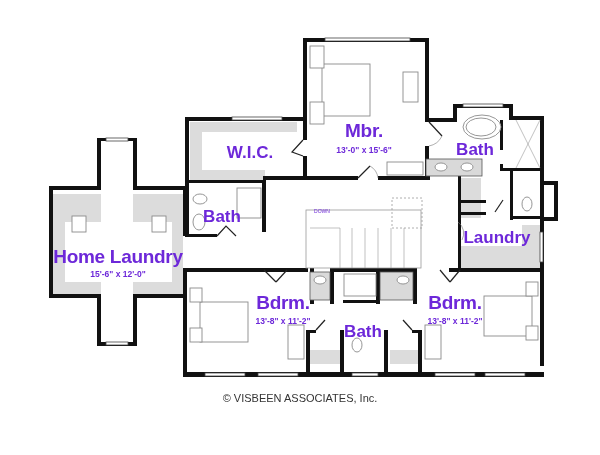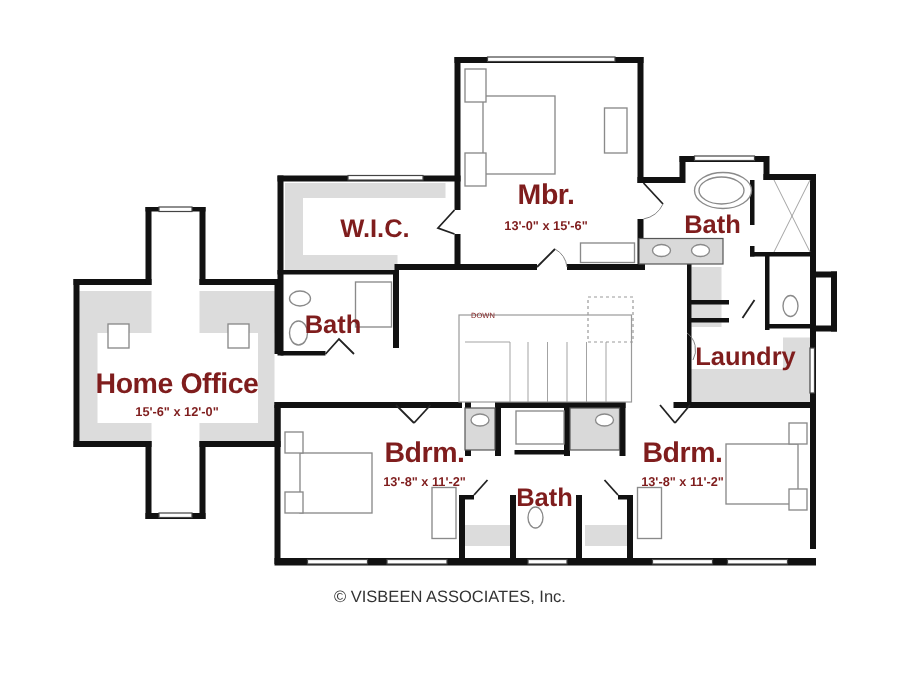--- a/index.html
+++ b/index.html
@@ -6,21 +6,21 @@
   body { width: 600px; height: 455px; position: relative; overflow: hidden; font-family: "Liberation Sans", sans-serif; }
   svg { position: absolute; left: 0; top: 0; }
   .wall { fill: #111111; }
   .thin { fill: none; stroke: #9a9a9a; stroke-width: 0.8; }
   .fixture { fill: #ffffff; stroke: #8a8a8a; stroke-width: 0.9; }
   .counter { fill: #d9d9d9; stroke: #555; stroke-width: 0.8; }
   .shade { fill: #dcdcdc; }
   .door { fill: none; stroke: #222; stroke-width: 1.2; }
   .swing { fill: none; stroke: #777; stroke-width: 0.6; }
   .win { fill: #ffffff; stroke: #444; stroke-width: 0.8; }
-  .label { position: absolute; color: #7f1d1d; font-weight: bold; white-space: nowrap; transform: translateX(-50%); font-family: "Liberation Sans", sans-serif; }
+  .label { position: absolute; color: #6d28d9; font-weight: bold; white-space: nowrap; transform: translateX(-50%); font-family: "Liberation Sans", sans-serif; }
   .lg { font-size: 19px; letter-spacing: -0.3px; }
   .md { font-size: 17px; }
   .dim { font-size: 8.5px; }
   .copyright { position: absolute; left: 50%; top: 392px; transform: translateX(-50%); font-size: 11px; color: #333; font-weight: normal; white-space: nowrap; }
 </style>
 </head>
 <body>
 
 <svg width="600" height="455" viewBox="0 0 600 455">
 
@@ -203,21 +203,21 @@
 
 <div class="label lg" style="left:364px; top:120px;">Mbr.</div>
 <div class="label dim" style="left:364px; top:145px;">13'-0" x 15'-6"</div>
 
 <div class="label md" style="left:250px; top:143px;">W.I.C.</div>
 
 <div class="label md" style="left:475px; top:140px;">Bath</div>
 
 <div class="label md" style="left:222px; top:207px;">Bath</div>
 
-<div class="label lg" style="left:118px; top:246px;">Home Office</div>
+<div class="label lg" style="left:118px; top:246px;">Home Laundry</div>
 <div class="label dim" style="left:118px; top:269px;">15'-6" x 12'-0"</div>
 
 <div class="label md" style="left:497px; top:228px;text-align:center;">Laundry</div>
 
 <div class="label lg" style="left:283px; top:292px;">Bdrm.</div>
 <div class="label dim" style="left:283px; top:316px;">13'-8" x 11'-2"</div>
 
 <div class="label lg" style="left:455px; top:292px;">Bdrm.</div>
 <div class="label dim" style="left:455px; top:316px;">13'-8" x 11'-2"</div>
 

